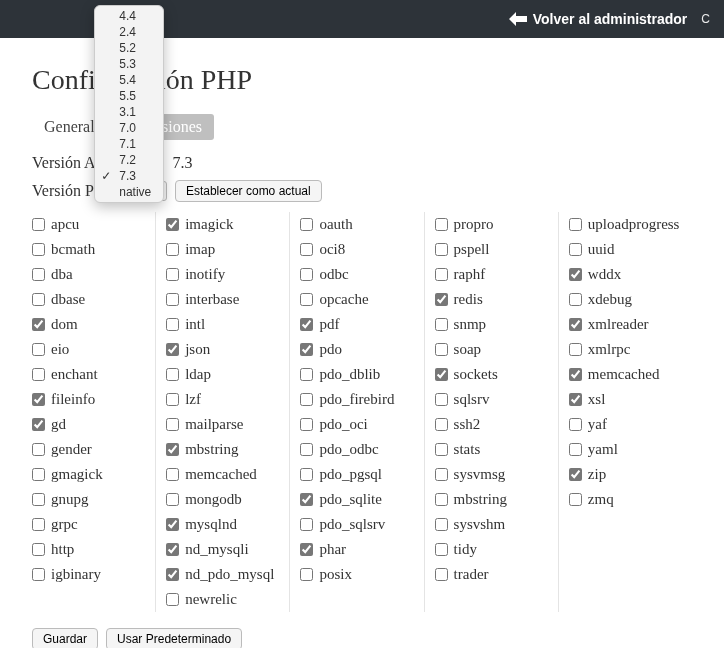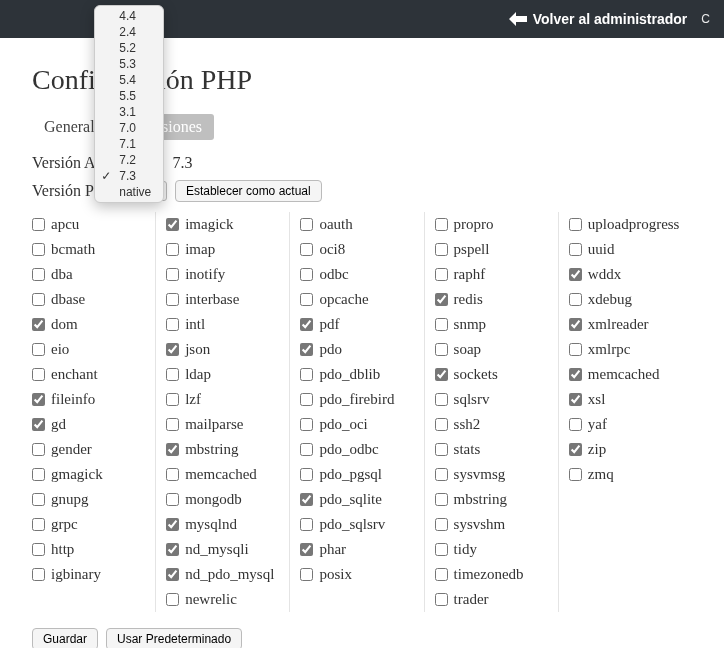--- a/index.html
+++ b/index.html
@@ -320,24 +320,20 @@
         <label class="ext-item">
           <input type="checkbox" style="">
           <span>sysvshm</span>
         </label>
         <label class="ext-item">
           <input type="checkbox" style="">
           <span>tidy</span>
         </label>
         <label class="ext-item">
           <input type="checkbox" style="">
-          <span>timezonedb</span>
-        </label>
-        <label class="ext-item">
-          <input type="checkbox" style="">
           <span>trader</span>
         </label>
       </div>
     <div class="ext-col" id="col5">
         <label class="ext-item">
           <input type="checkbox" style="">
           <span>uploadprogress</span>
         </label>
         <label class="ext-item">
           <input type="checkbox" style="">
@@ -363,20 +359,24 @@
           <input type="checkbox" checked="" style="">
           <span>memcached</span>
         </label>
         <label class="ext-item">
           <input type="checkbox" checked="" style="">
           <span>xsl</span>
         </label>
         <label class="ext-item">
           <input type="checkbox" style="">
           <span>yaf</span>
+        </label>
+        <label class="ext-item">
+          <input type="checkbox" style="">
+          <span>yaml</span>
         </label>
         <label class="ext-item">
           <input type="checkbox" checked="" style="">
           <span>zip</span>
         </label>
         <label class="ext-item">
           <input type="checkbox" style="">
           <span>zmq</span>
         </label>
       </div>

